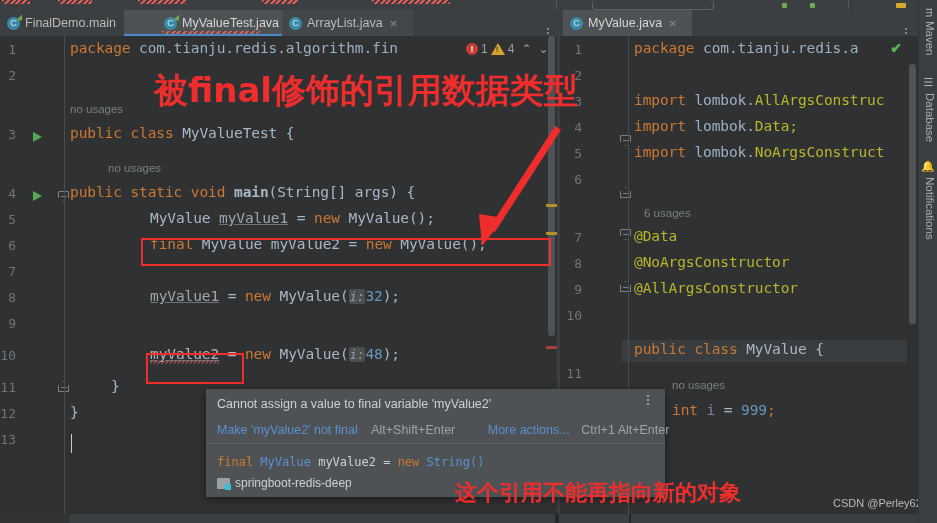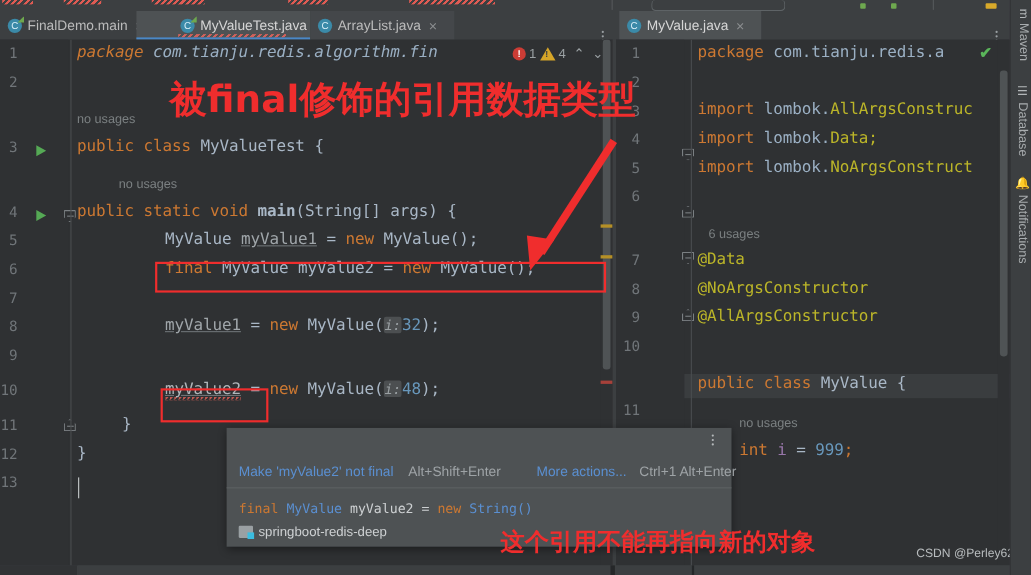--- a/index.html
+++ b/index.html
@@ -212,21 +212,21 @@
       <div class="gline" style="top:370px;">12</div>
       <div class="gline" style="top:396px;">13</div>
 
       <div class="runarrow" style="left:33px;top:96px;"></div>
       <div class="runarrow" style="left:33px;top:155px;"></div>
       <div class="foldmark fold-open" style="left:58px;top:155px;"></div>
       <div class="foldmark fold-close" style="left:58px;top:345px;"></div>
       <div class="gutter-sep" style="left:64px;"></div>
     </div>
 
-    <div class="code" style="left:70px;top:4px;font-style:italic;"><span class="k">package</span> <span class="pkg">com.tianju.redis.algorithm.fin</span></div>
+    <div class="code" style="left:70px;top:4px;"><span class="k">package</span> <span class="pkg">com.tianju.redis.algorithm.fin</span></div>
 
     <div class="usage" style="left:70px;top:67px;">no usages</div>
 
     <div class="code" style="left:70px;top:89px;"><span class="k">public</span> <span class="k">class</span> <span class="cls">MyValueTest</span> <span>{</span></div>
 
     <div class="usage" style="left:108px;top:126px;">no usages</div>
 
     <div class="code" style="left:70px;top:148px;"><span class="k">public</span> <span class="k">static</span> <span class="k">void</span> <span class="fn" style="color:#a9b7c6;font-weight:bold;">main</span><span>(String[] args) {</span></div>
 
     <div class="code" style="left:150px;top:174px;"><span class="cls">MyValue</span> <span class="var-u">myValue1</span> <span>=</span> <span class="k">new</span> <span>MyValue();</span></div>
@@ -316,20 +316,21 @@
   <div class="redbox" style="left:141px;top:238px;width:410px;height:28px;"></div>
   <div class="redbox" style="left:146px;top:353px;width:98px;height:31px;"></div>
 
   <svg class="arrow-svg" style="left:460px;top:120px;width:110px;height:130px;" viewBox="0 0 110 130">
     <line x1="98" y1="8" x2="32" y2="110" stroke="#f02d2d" stroke-width="7" stroke-linecap="butt"></line>
     <polygon points="22,126 44,98 19,94" fill="#f02d2d"></polygon>
   </svg>
 
   <div class="popup" style="left:206px;top:389px;width:459px;height:108px;">
 
+    <div class="msg" style="left:11px;top:8px;">Cannot assign a value to final variable 'myValue2'</div>
 
     <div style="position:absolute;left:11px;top:31px;white-space:nowrap;">
       <span class="lnk">Make 'myValue2' not final</span>
       <span class="sc" style="margin-left:9px;">Alt+Shift+Enter</span>
       <span class="lnk" style="margin-left:28px;">More actions...</span>
       <span class="sc" style="margin-left:7px;">Ctrl+1 Alt+Enter</span>
     </div>
 
     <div class="pkebab" style="left:441px;top:6px;">
       <i></i>

